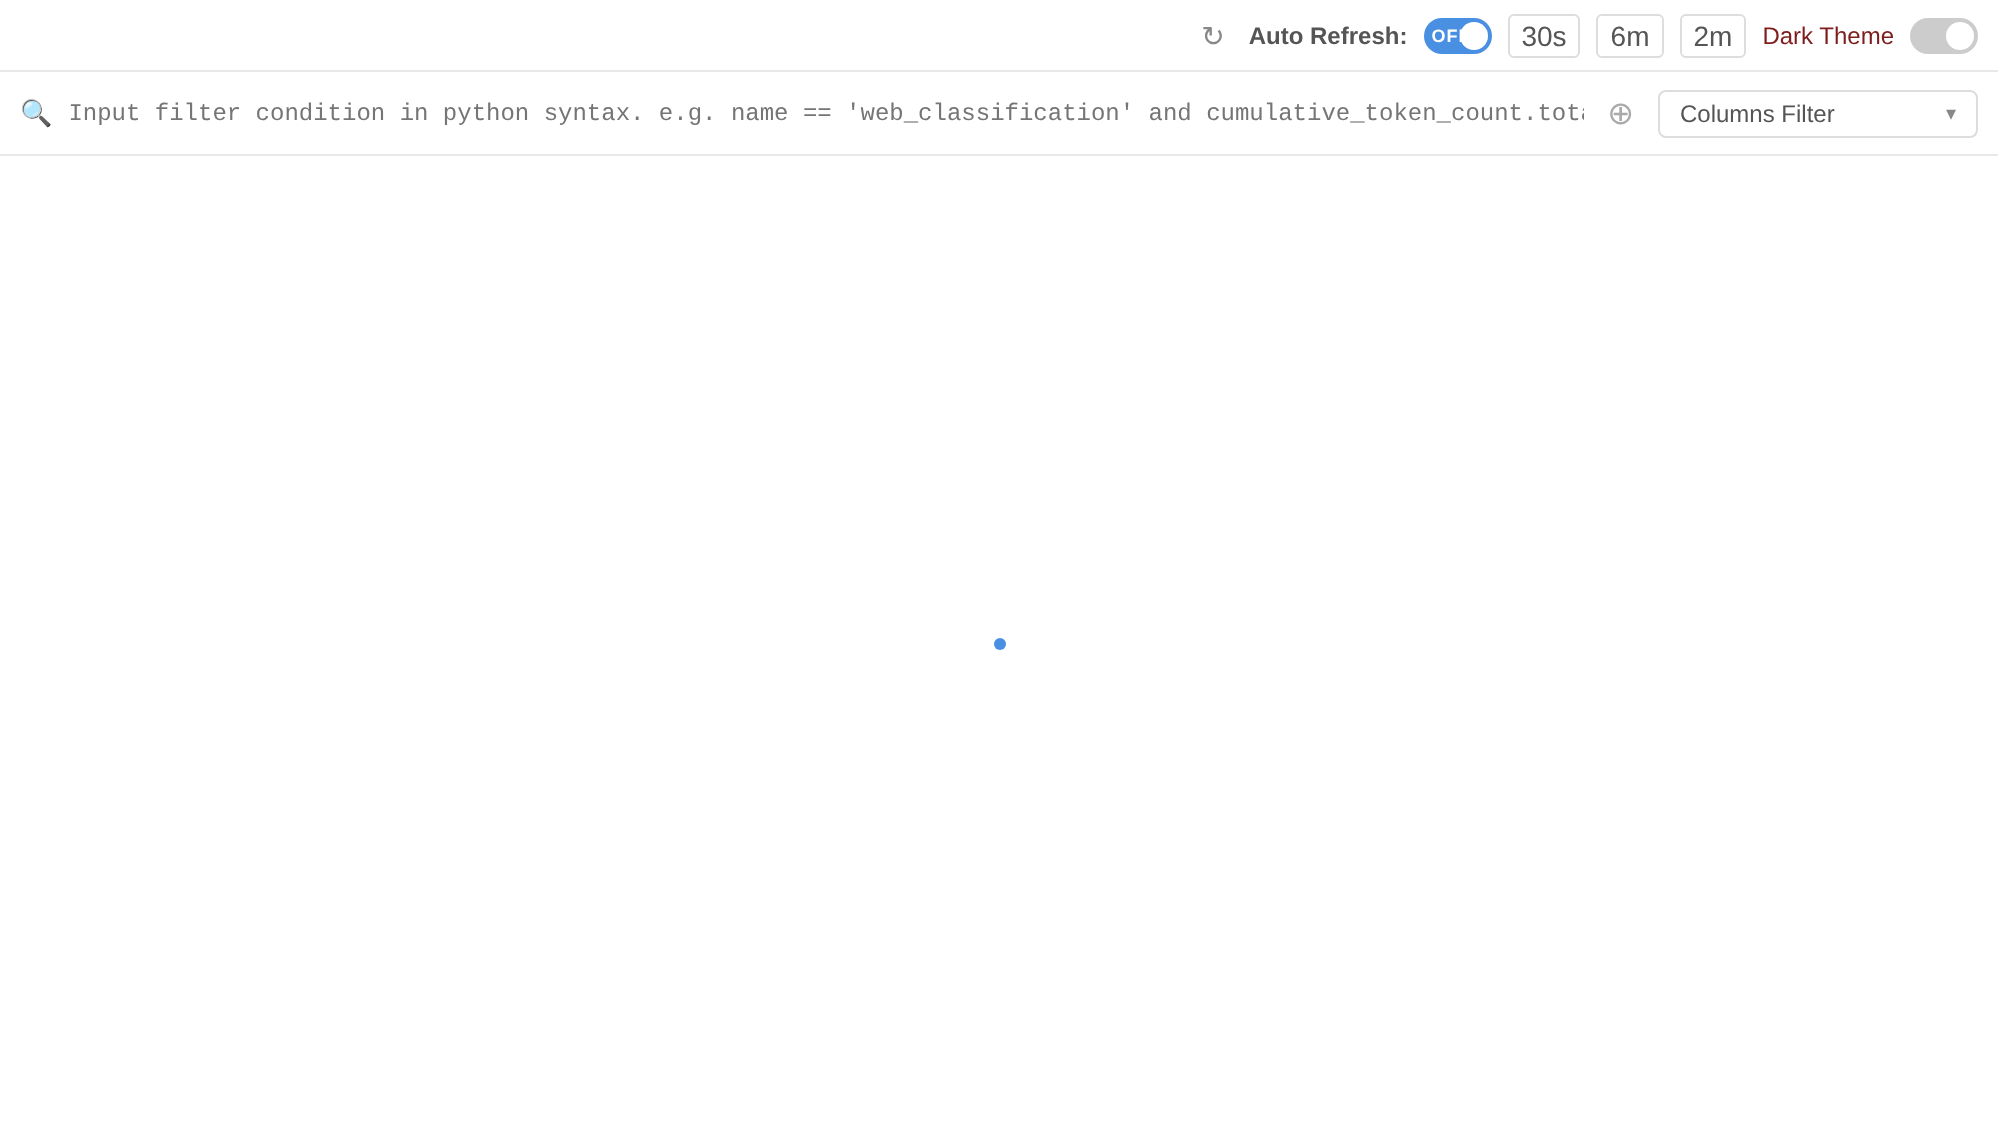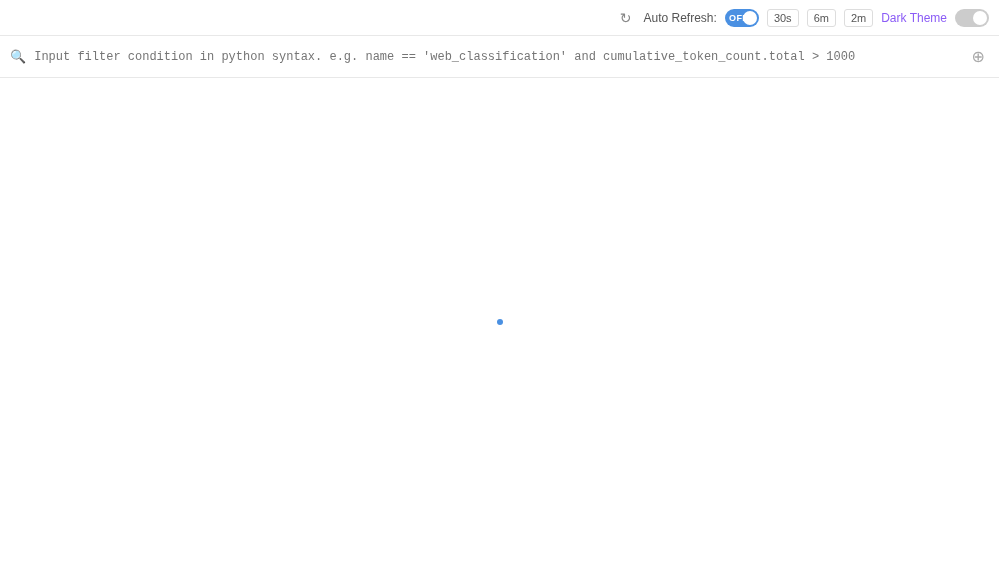--- a/index.html
+++ b/index.html
@@ -38,20 +38,21 @@
       font-size: 14px;
       display: flex;
       align-items: center;
       padding: 2px 4px;
     }
 
     .auto-refresh-label {
       font-size: 12px;
       color: #555;
       white-space: nowrap;
+      font-weight: bold;
     }
 
     .toggle-off {
       display: inline-flex;
       align-items: center;
       justify-content: flex-start;
       width: 34px;
       height: 18px;
       background: #4a90e2;
       border-radius: 9px;
@@ -76,28 +77,28 @@
       border-radius: 50%;
       position: absolute;
       right: 2px;
     }
 
     .interval-btn {
       background: none;
       border: 1px solid #ddd;
       border-radius: 3px;
       padding: 2px 6px;
-      font-size: 11px;
+      font-size: 14px;
       color: #555;
       cursor: pointer;
     }
 
     .dark-theme-label {
       font-size: 12px;
-      color: #8b5cf6;
+      color: #7f1d1d;
       white-space: nowrap;
     }
 
     .toggle-dark {
       display: inline-flex;
       align-items: center;
       width: 34px;
       height: 18px;
       background: #ccc;
       border-radius: 9px;
@@ -214,17 +215,21 @@
   <span class="dark-theme-label">Dark Theme</span>
   <div class="toggle-dark">
     <span class="toggle-dark-knob"></span>
   </div>
 </div>
 
 <div class="filter-bar">
   <span class="search-icon-wrap">🔍</span>
   <input class="filter-input" type="text" placeholder="Input filter condition in python syntax. e.g. name == 'web_classification' and cumulative_token_count.total &gt; 1000" style="">
   <button class="add-filter-btn" title="Add filter">⊕</button>
+  <div class="columns-filter-dropdown">
+    <span>Columns Filter</span>
+    <span class="chevron-down">▾</span>
+  </div>
 </div>
 
 <div class="main-content">
   <div class="loading-dot"></div>
 </div>
 
 </body></html>

